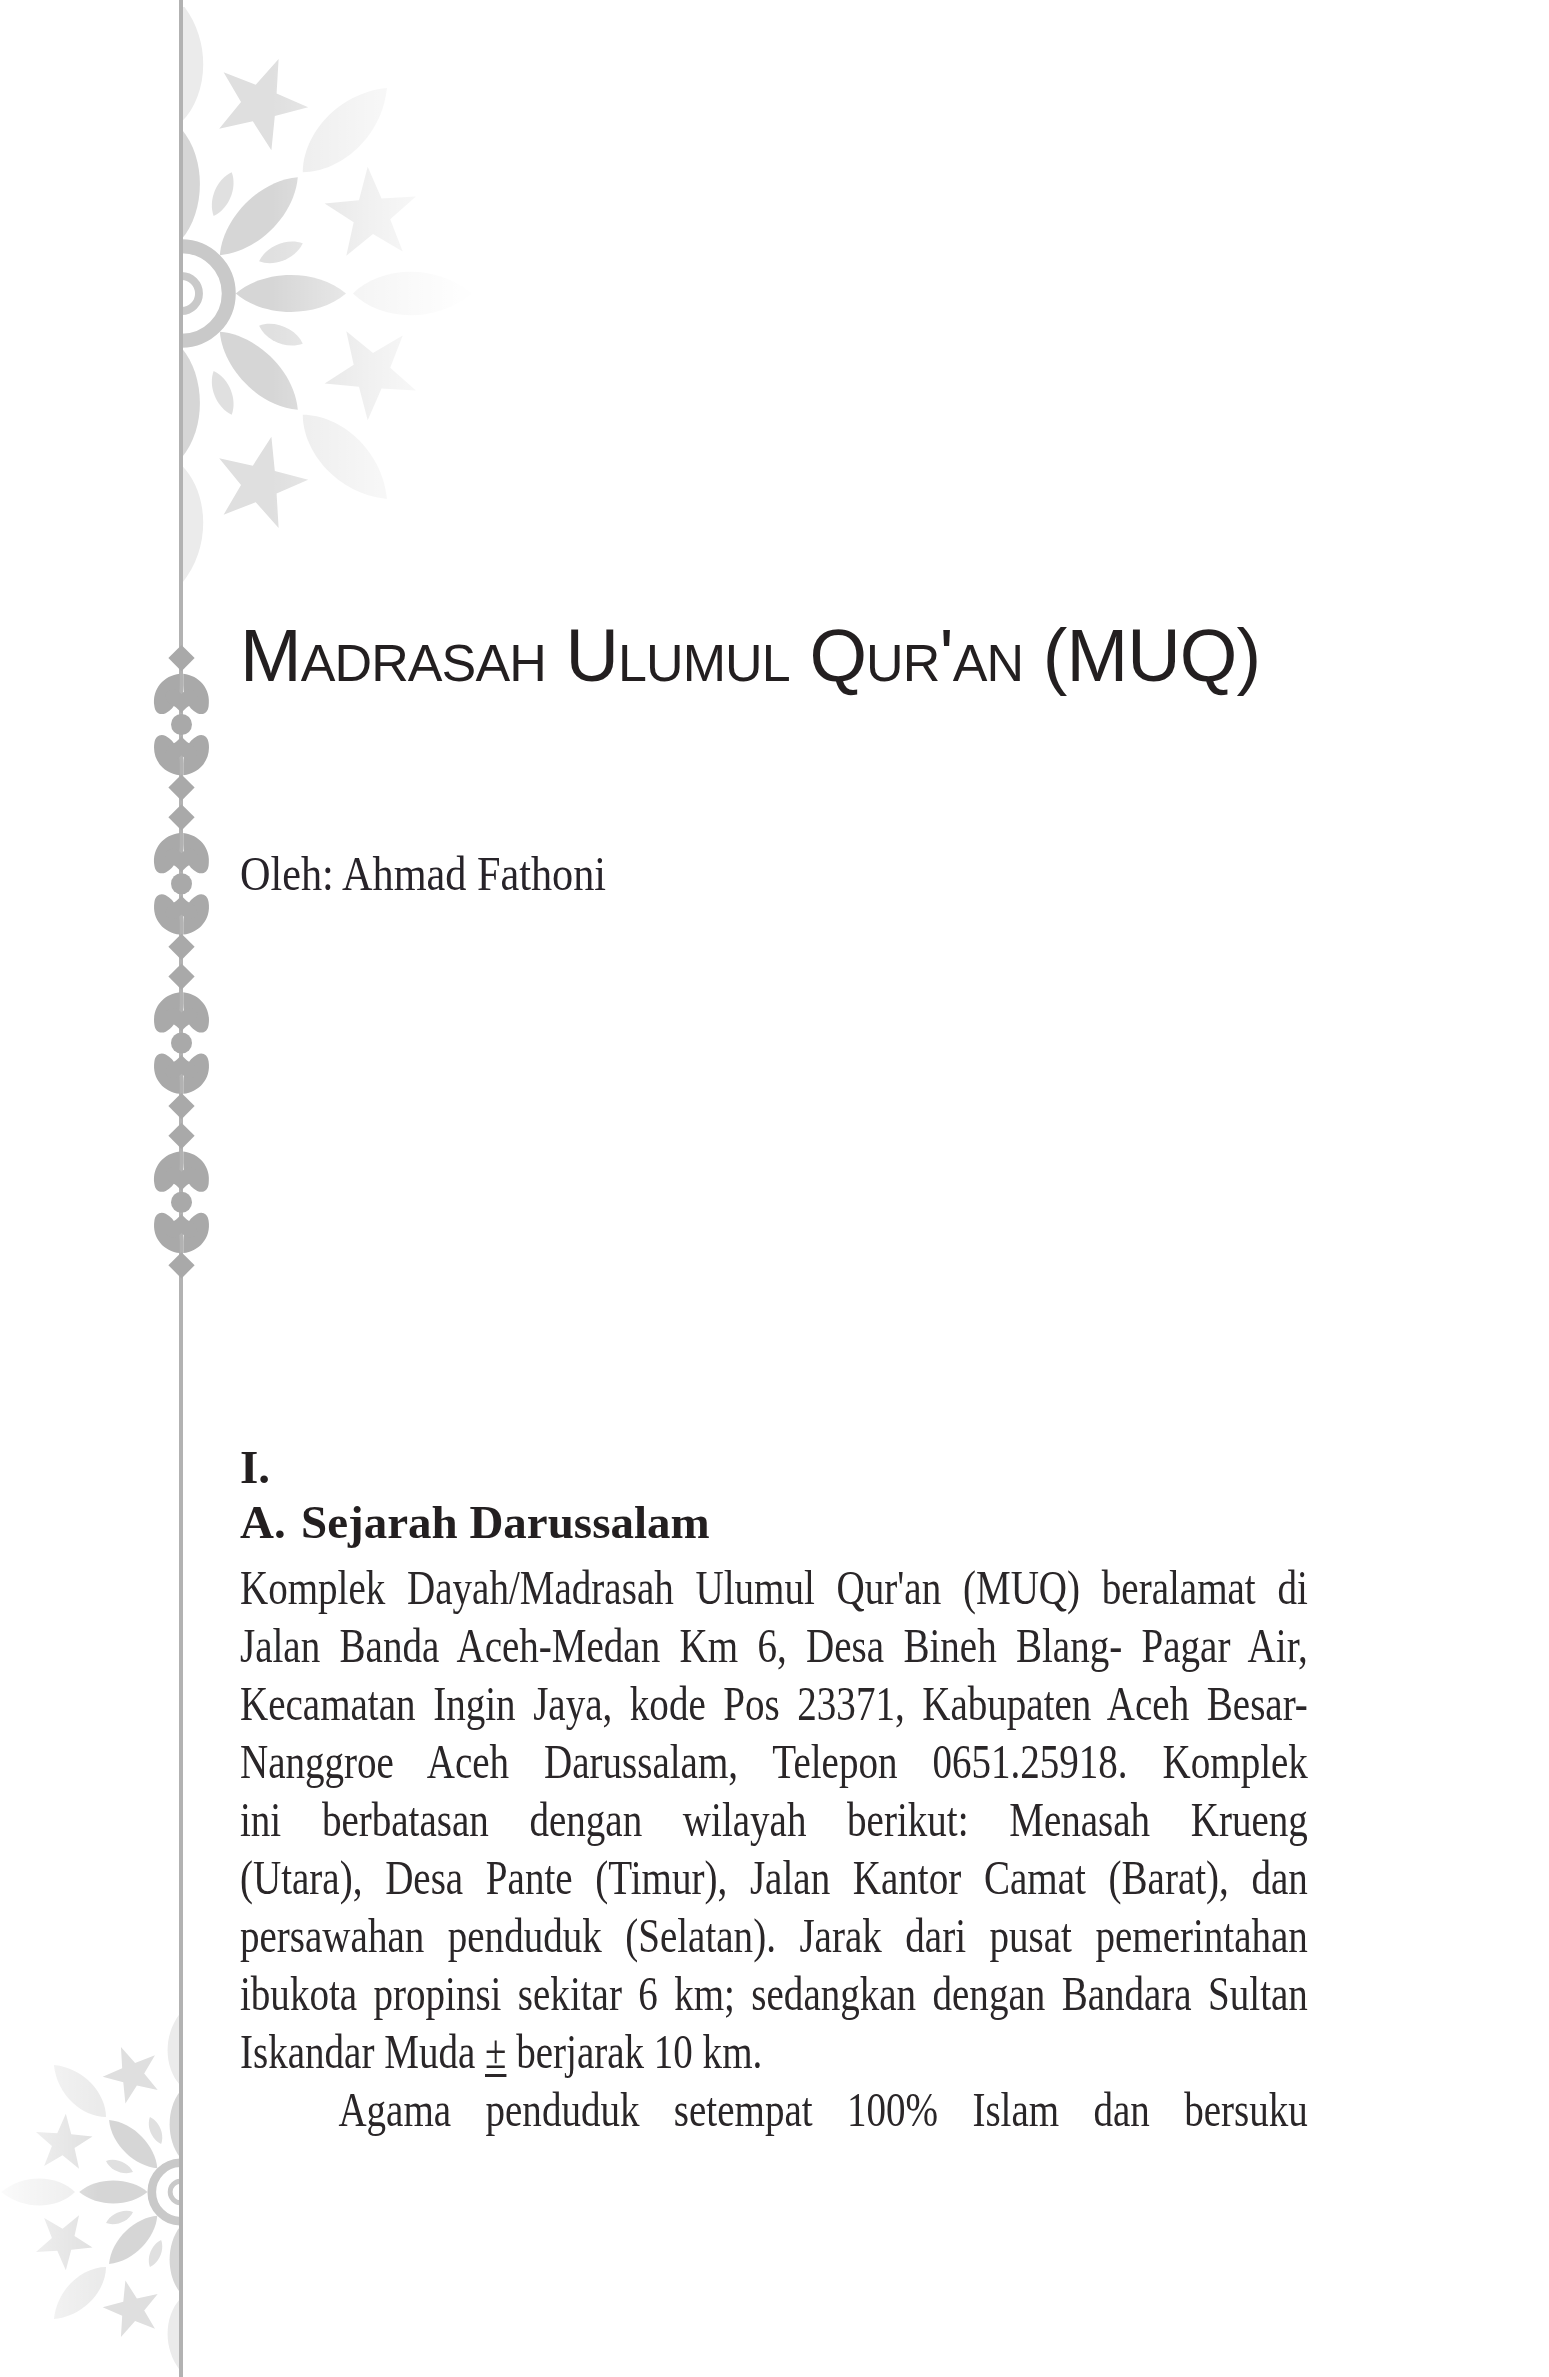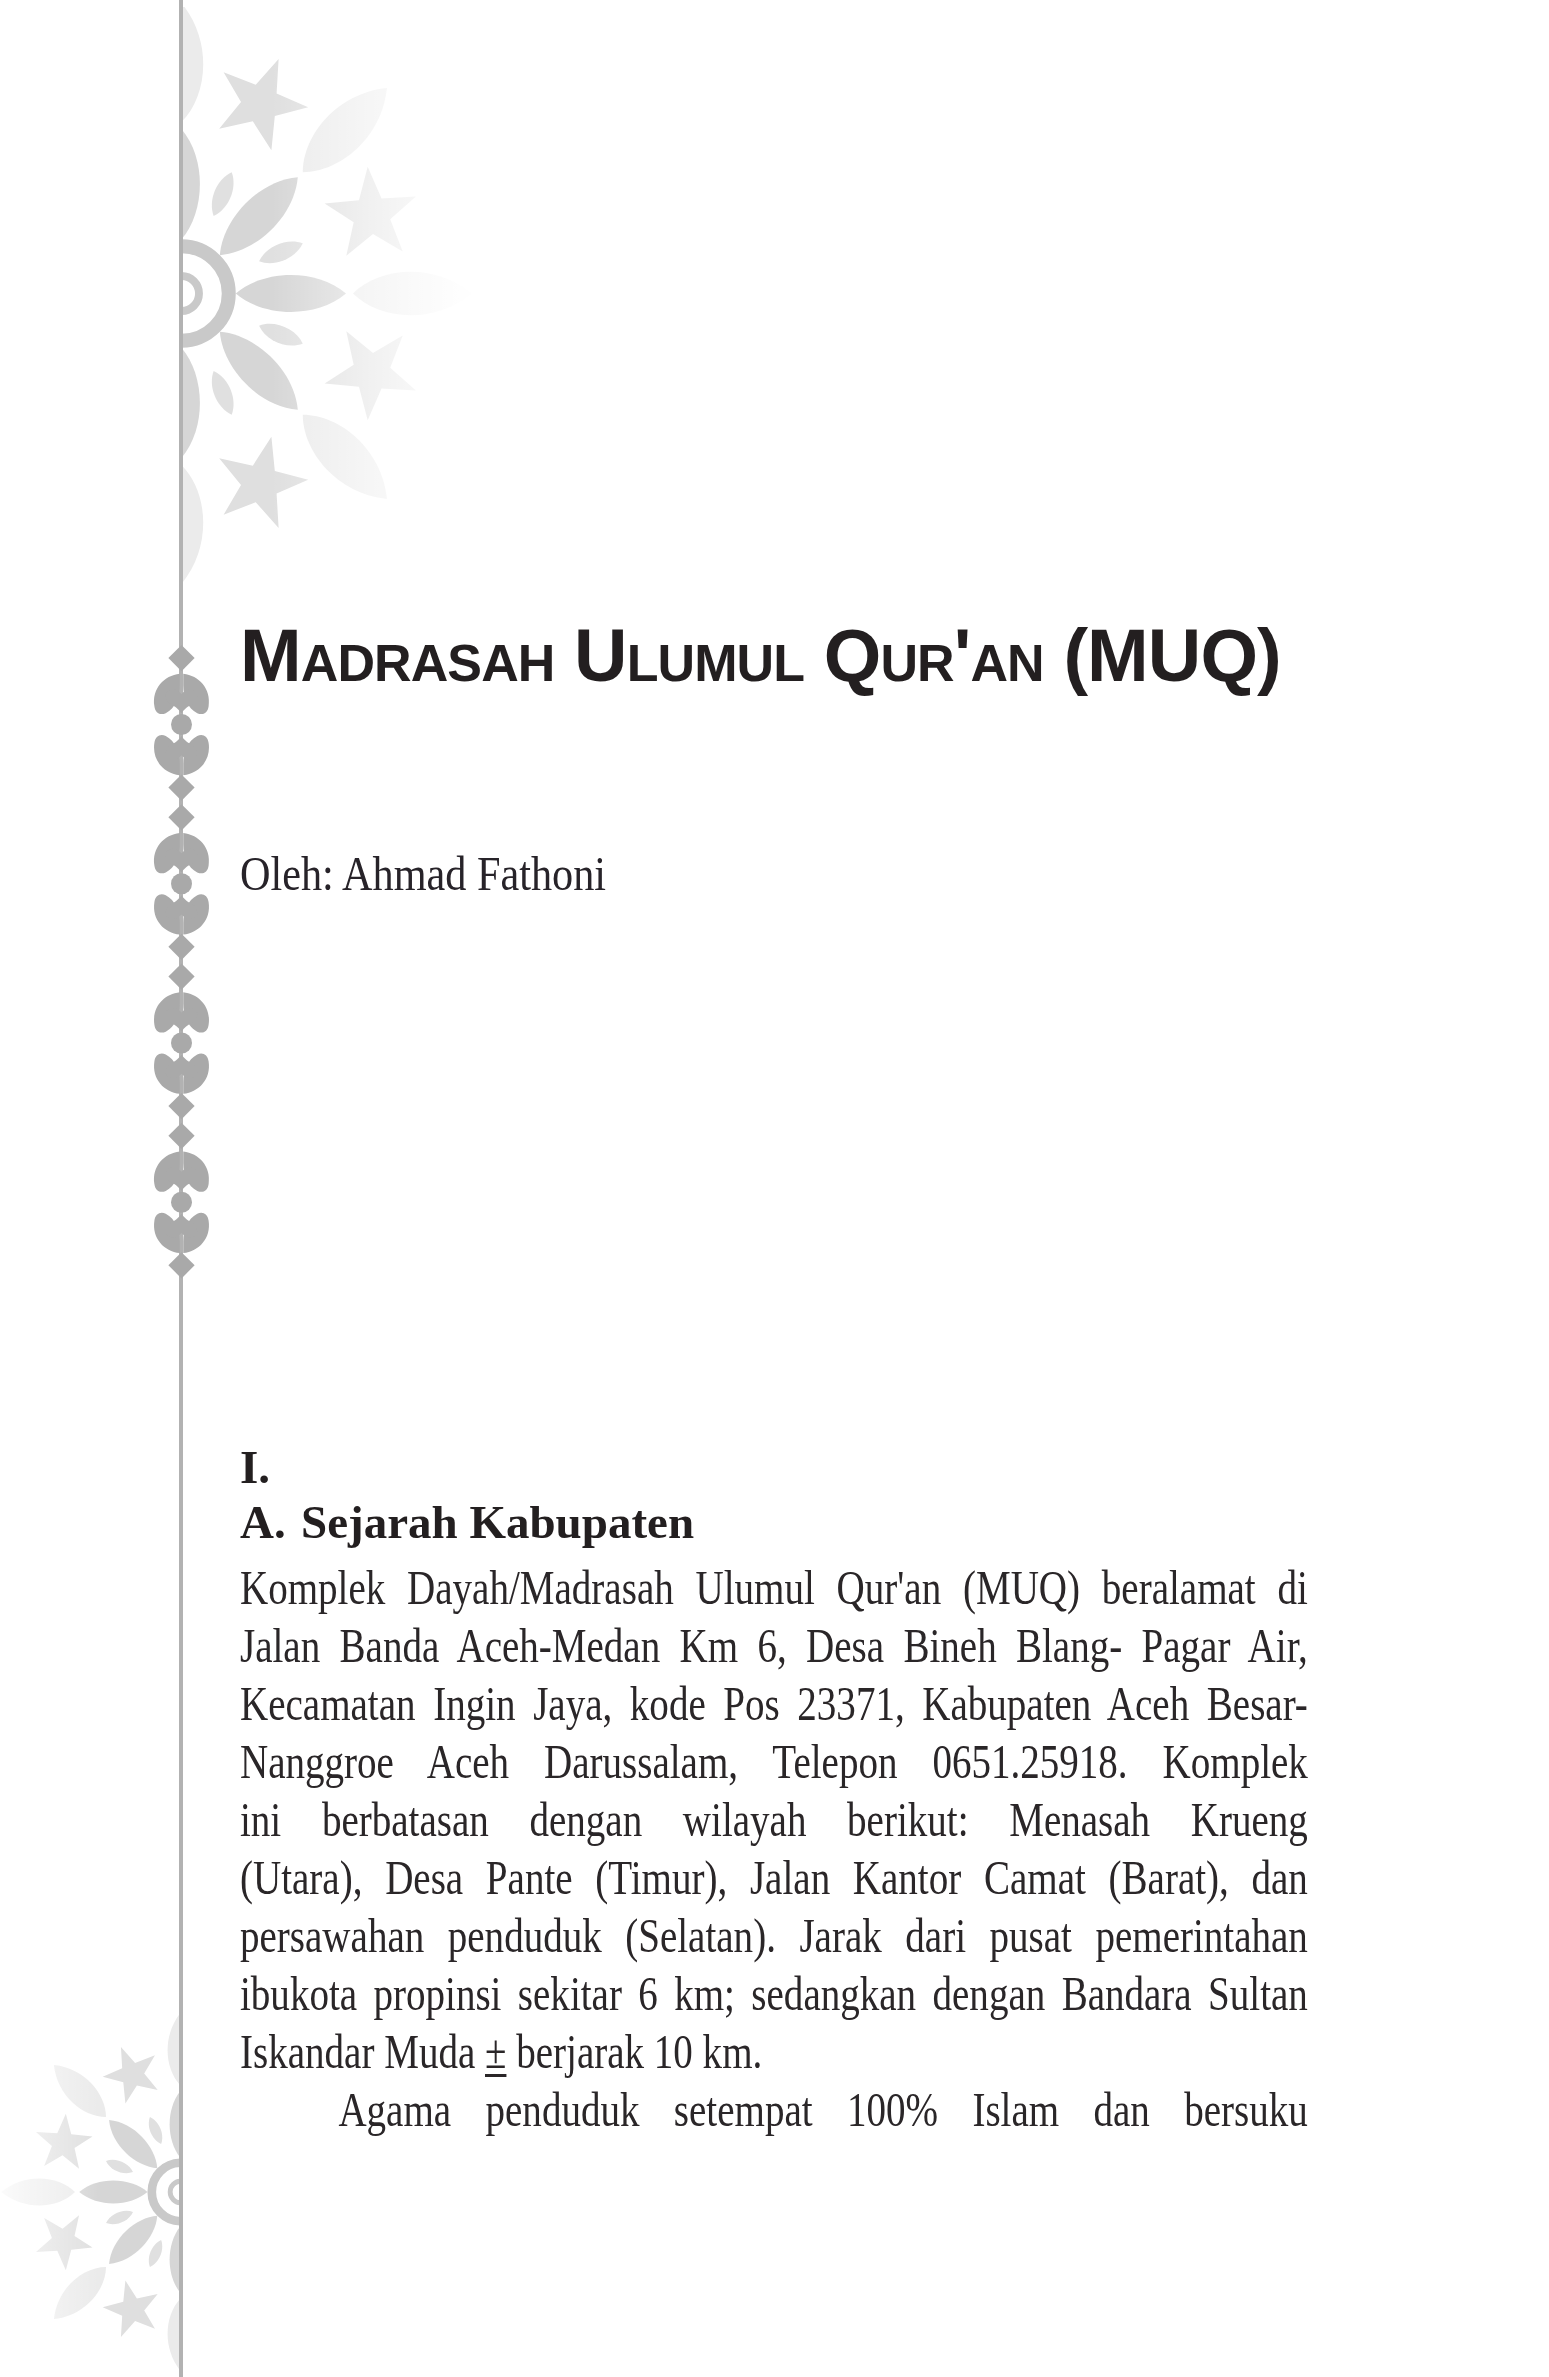--- a/index.html
+++ b/index.html
@@ -28,21 +28,21 @@
   .wrap-bottom::after{
     content:"";position:absolute;inset:0;
     background:linear-gradient(270deg, rgba(255,255,255,0) 45%, rgba(255,255,255,.55) 85%, rgba(255,255,255,.8) 100%);
   }
   
   .chain{position:absolute;left:129px;top:643px;z-index:4;}
   
   .title{
     position:absolute;left:240px;top:613px;z-index:5;
     font-family:"Liberation Sans", sans-serif;
-    font-weight:bold;font-size:74px;line-height:86px;
+    font-weight:normal;font-size:74px;line-height:86px;
     font-variant:small-caps;letter-spacing:-0.9px;
     color:#231f20;white-space:nowrap;
   }
   .byline{
     position:absolute;left:240px;top:847px;z-index:5;
     font-size:48px;line-height:53px;color:#272329;white-space:nowrap;
     transform:scaleX(0.88);transform-origin:left top;
   }
   
   .hrow{
@@ -151,21 +151,21 @@
 </div>
 
 <div class="byline">Oleh: Ahmad Fathoni</div>
 
 <div class="hrow h1">
   <span class="hnum">I.</span>
 </div>
 
 <div class="hrow h2">
   <span class="hnum">A.</span>
-  <span>Sejarah Kabupaten</span>
+  <span>Sejarah Darussalam</span>
 </div>
 
 <div class="bodyblock">
   <div class="bline jline">Komplek Dayah/Madrasah Ulumul Qur'an (MUQ) beralamat di</div>
   <div class="bline jline">Jalan Banda Aceh-Medan Km 6, Desa Bineh Blang- Pagar Air,</div>
   <div class="bline jline">Kecamatan Ingin Jaya, kode Pos 23371, Kabupaten Aceh Besar-</div>
   <div class="bline jline">Nanggroe Aceh Darussalam, Telepon 0651.25918. Komplek</div>
   <div class="bline jline">ini berbatasan dengan wilayah berikut: Menasah Krueng</div>
   <div class="bline jline">(Utara), Desa Pante (Timur), Jalan Kantor Camat (Barat), dan</div>
   <div class="bline jline">persawahan penduduk (Selatan). Jarak dari pusat pemerintahan</div>

